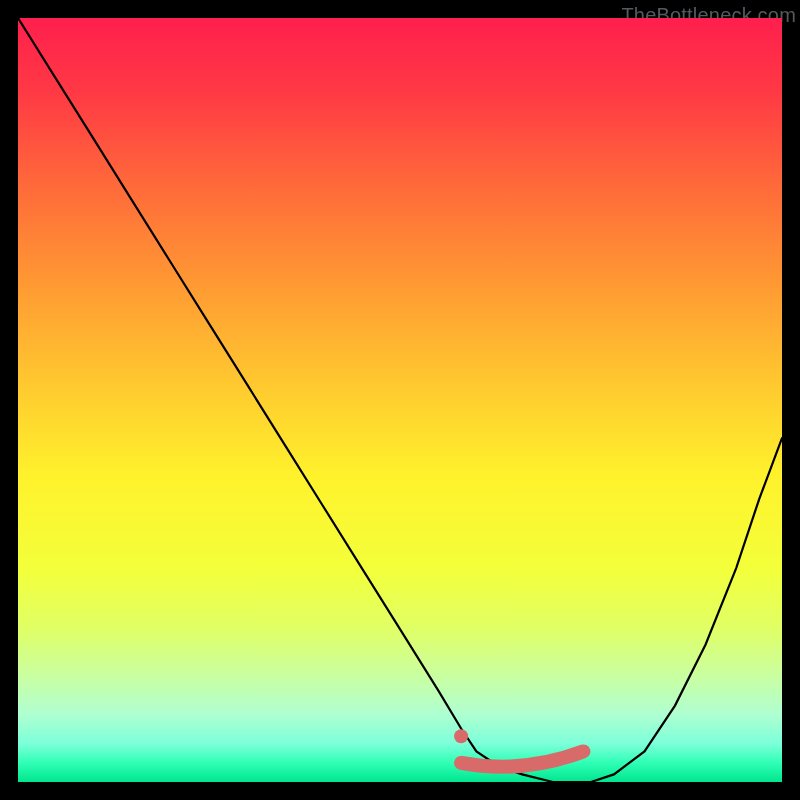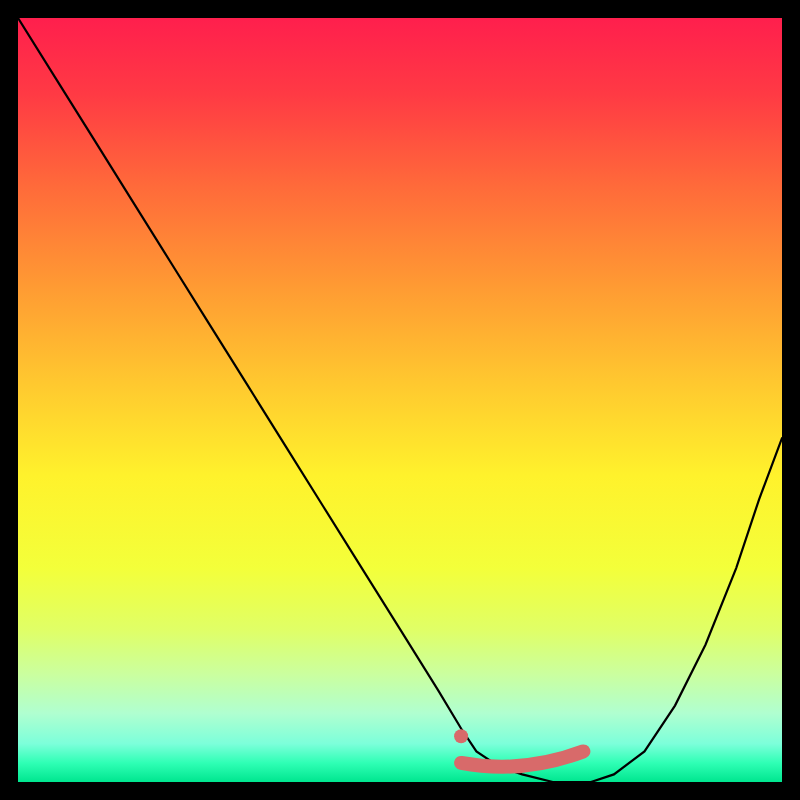--- a/index.html
+++ b/index.html
@@ -35,20 +35,21 @@
     letter-spacing: 0.2px;
     font-weight: 400;
   }
   svg { display: block; }
 </style>
 </head>
 <body>
 
 <div class="frame">
 
+  <div class="watermark">TheBottleneck.com</div>
 
   <svg class="plot" viewBox="0 0 764 764" preserveAspectRatio="none">
     <defs>
       <linearGradient id="bg-grad" x1="0" y1="0" x2="0" y2="1">
           <stop offset="0%" stop-color="#ff1f4d"></stop>
           <stop offset="10%" stop-color="#ff3a44"></stop>
           <stop offset="22%" stop-color="#ff6a3a"></stop>
           <stop offset="35%" stop-color="#ff9a33"></stop>
           <stop offset="48%" stop-color="#ffc92f"></stop>
           <stop offset="60%" stop-color="#fff22c"></stop>

